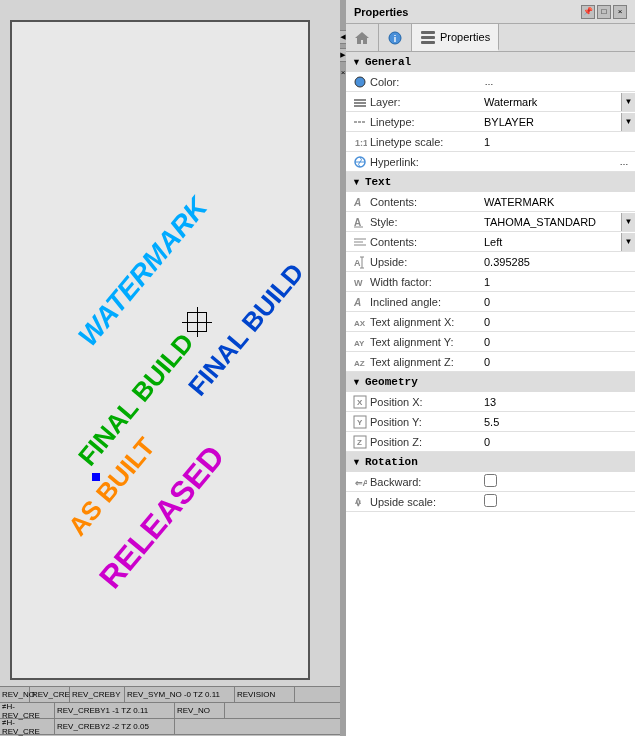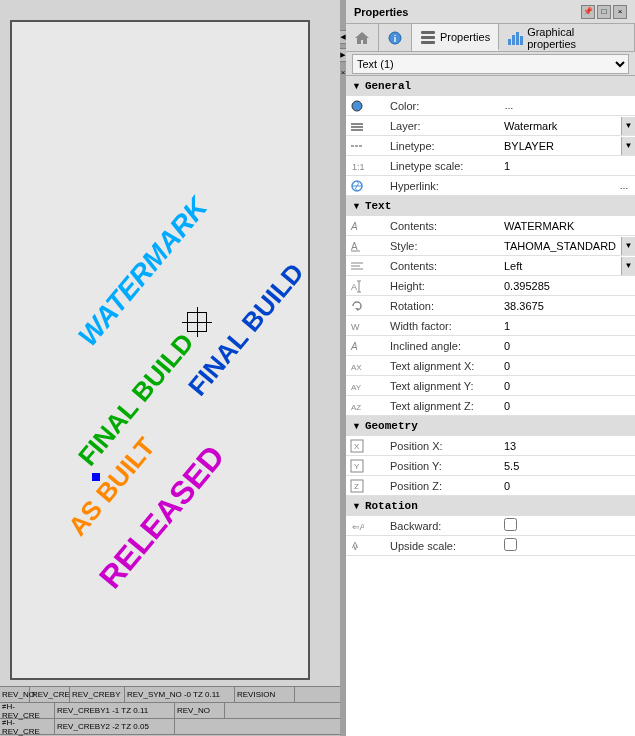--- a/index.html
+++ b/index.html
@@ -247,29 +247,30 @@
       height: 20px;
       border-bottom: 1px solid #e0e0e0;
       padding-left: 4px;
     }
 
     .prop-icon {
       width: 20px;
       height: 20px;
       display: flex;
       align-items: center;
+      justify-content: center;
       flex-shrink: 0;
+      font-weight: bold;
     }
 
     .prop-label {
       width: 110px;
       flex-shrink: 0;
       font-size: 11px;
       color: #333;
-      margin-left: 20px;
     }
 
     .prop-value {
       flex: 1;
       font-size: 11px;
       color: #000;
       padding-left: 4px;
     }
 
     .prop-end-btn {
@@ -383,38 +384,22 @@
     <div class="tab active">
       <div class="tab-icon">
         <svg width="16" height="16" viewBox="0 0 16 16">
             <rect x="1" y="2" width="14" height="3" rx="1" fill="#666"></rect>
             <rect x="1" y="7" width="14" height="3" rx="1" fill="#666"></rect>
             <rect x="1" y="12" width="14" height="3" rx="1" fill="#666"></rect>
           </svg>
       </div>
       <span>Properties</span>
     </div>
-    <div class="tab">
-      <div class="tab-icon">
-        <svg width="16" height="16" viewBox="0 0 16 16">
-            <rect x="1" y="9" width="3" height="6" fill="#4a90d9"></rect>
-            <rect x="5" y="5" width="3" height="10" fill="#4a90d9"></rect>
-            <rect x="9" y="2" width="3" height="13" fill="#4a90d9"></rect>
-            <rect x="13" y="6" width="3" height="9" fill="#4a90d9"></rect>
-          </svg>
-      </div>
-      <span>Graphical properties</span>
-    </div>
   </div>
 
-  <div class="dropdown-header">
-    <select style="flex:1; font-size:11px; height:20px;">
-      <option>Text (1)</option>
-    </select>
-  </div>
 
   <div class="properties-content">
 
     <div class="section-header">
       <span class="arrow">▼</span>
       <span class="section-title">General</span>
     </div>
 
     <div class="prop-row">
       <div class="prop-icon">
@@ -515,34 +500,24 @@
 
     <div class="prop-row">
       <div class="prop-icon">
         <svg width="14" height="14" viewBox="0 0 14 14">
             <text x="1" y="11" font-size="9" fill="#888">A</text>
             <line x1="9" y1="2" x2="9" y2="13" stroke="#888" stroke-width="1"></line>
             <line x1="7" y1="2" x2="11" y2="2" stroke="#888" stroke-width="1"></line>
             <line x1="7" y1="13" x2="11" y2="13" stroke="#888" stroke-width="1"></line>
           </svg>
       </div>
-      <span class="prop-label">Height:</span>
+      <span class="prop-label">Upside:</span>
       <span class="prop-value">0.395285</span>
     </div>
 
-    <div class="prop-row">
-      <div class="prop-icon">
-        <svg width="14" height="14" viewBox="0 0 14 14">
-            <path d="M3 7 A4 4 0 1 1 7 11" fill="none" stroke="#888" stroke-width="1.5"></path>
-            <polygon points="7,11 5,9 9,9" fill="#888"></polygon>
-          </svg>
-      </div>
-      <span class="prop-label">Rotation:</span>
-      <span class="prop-value">38.3675</span>
-    </div>
 
     <div class="prop-row">
       <div class="prop-icon">
         <svg width="14" height="14" viewBox="0 0 14 14">
             <text x="1" y="11" font-size="9" fill="#888">W</text>
           </svg>
       </div>
       <span class="prop-label">Width factor:</span>
       <span class="prop-value">1</span>
     </div>

